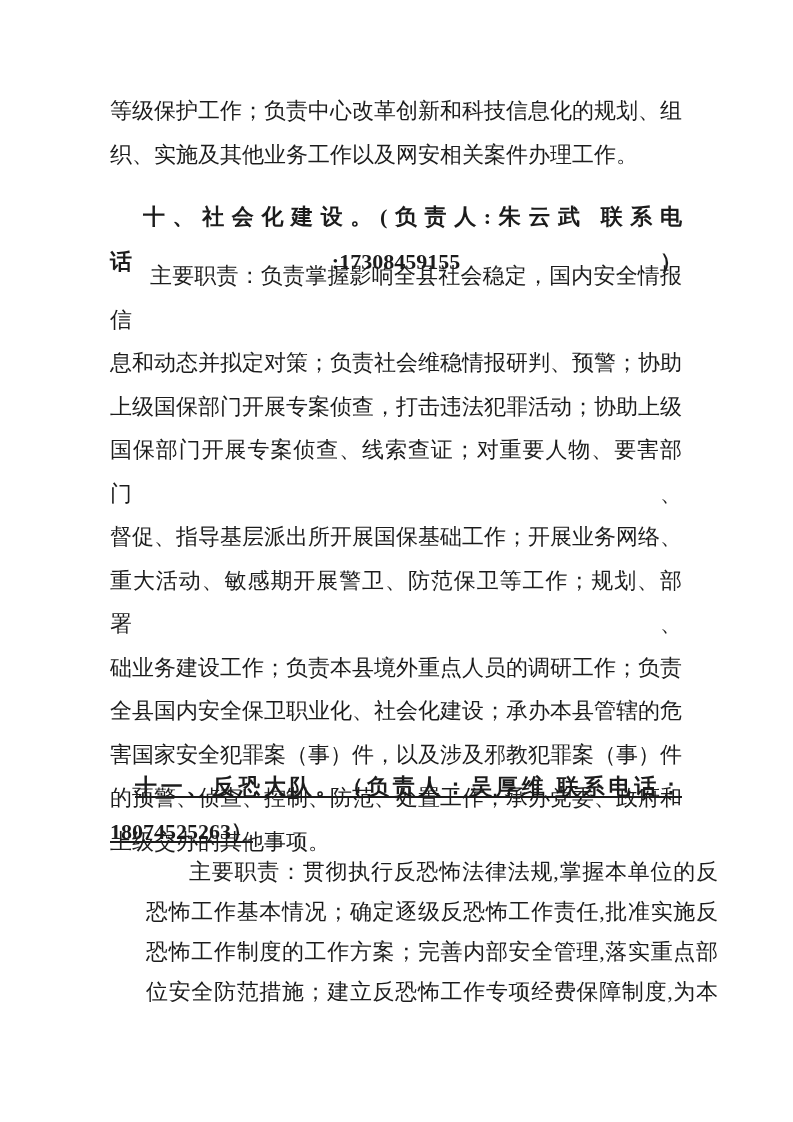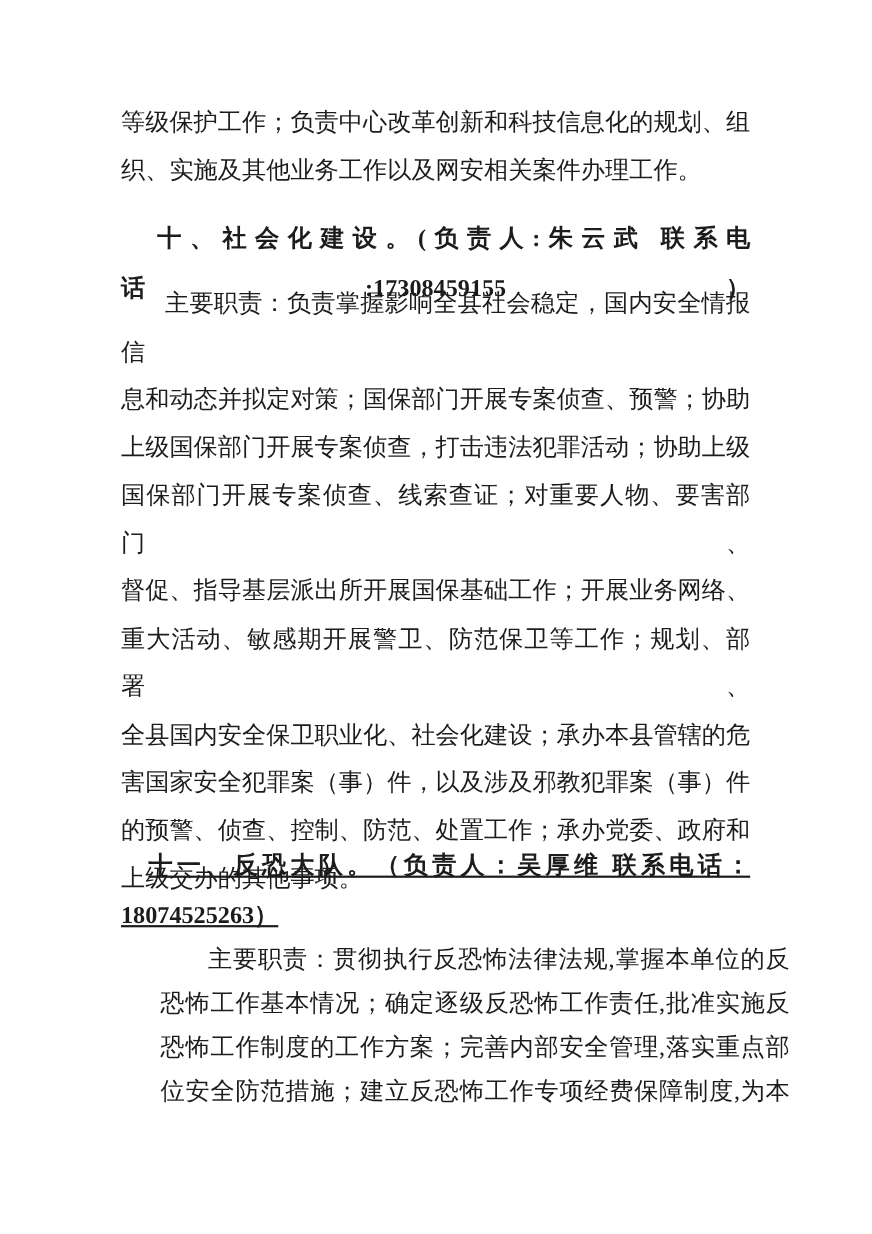--- a/index.html
+++ b/index.html
@@ -49,25 +49,26 @@
       <div class="line first">等级保护工作；负责中心改革创新和科技信息化的规划、组</div>
       <div class="line last">织、实施及其他业务工作以及网安相关案件办理工作。</div>
     </div>
 
   <div class="block heading-1 stretch-last">
       <div class="line first last">十、社会化建设。(负责人:朱云武 联系电话:17308459155）</div>
     </div>
 
   <div class="block body-1">
       <div class="line first">主要职责：负责掌握影响全县社会稳定，国内安全情报信</div>
-      <div class="line">息和动态并拟定对策；国保部门开展专案侦查、预警；协助</div>
+      <div class="line">息和动态并拟定对策；负责社会维稳情报研判、预警；协助</div>
       <div class="line">上级国保部门开展专案侦查，打击违法犯罪活动；协助上级</div>
       <div class="line">国保部门开展专案侦查、线索查证；对重要人物、要害部门、</div>
       <div class="line">督促、指导基层派出所开展国保基础工作；开展业务网络、</div>
       <div class="line">重大活动、敏感期开展警卫、防范保卫等工作；规划、部署、</div>
+      <div class="line">础业务建设工作；负责本县境外重点人员的调研工作；负责</div>
       <div class="line">全县国内安全保卫职业化、社会化建设；承办本县管辖的危</div>
       <div class="line">害国家安全犯罪案（事）件，以及涉及邪教犯罪案（事）件</div>
       <div class="line">的预警、侦查、控制、防范、处置工作；承办党委、政府和</div>
       <div class="line last">上级交办的其他事项。</div>
     </div>
 
   <div class="block heading-2">
       <div class="line first">十一、反恐大队。（负责人：吴厚维  联系电话：</div>
       <div class="line last">18074525263）</div>
     </div>

